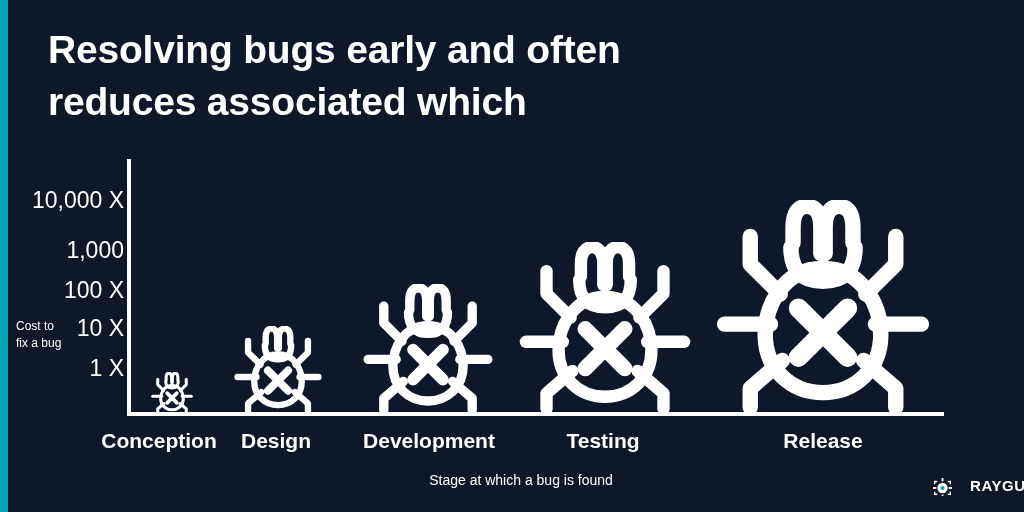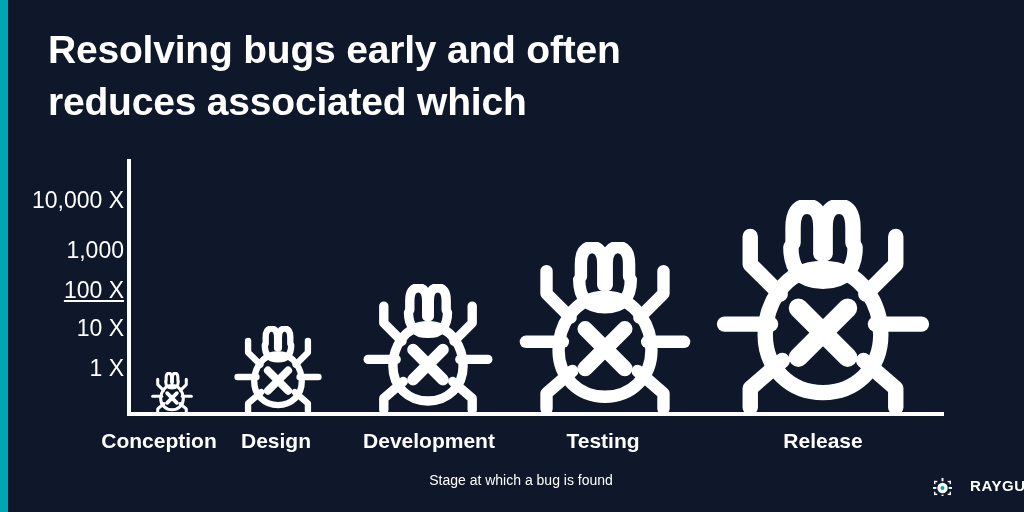--- a/index.html
+++ b/index.html
@@ -131,25 +131,29 @@
     <span class="line">Resolving bugs early and often</span>
     <span class="line">reduces associated which</span>
   </div>
 
   <div class="axis-y"></div>
   <div class="axis-x"></div>
 
   <div id="ytick-host">
       <div class="ytick" style="top: 189px;">10,000 X</div>
       <div class="ytick" style="top: 239px;">1,000</div>
-      <div class="ytick" style="top: 279px; text-decoration: underline;">100 X</div>
+      <div class="ytick" style="top: 279px;">100 X</div>
       <div class="ytick" style="top: 317px;">10 X</div>
       <div class="ytick" style="top: 357px;">1 X</div>
     </div>
 
+  <div class="axis-note">
+    <span>Cost to</span><br>
+    <span>fix a bug</span>
+  </div>
 
   <div id="bug-host">
       <div class="bug" style="width: 42px; height: 42px; left: 143px; top: 372px;">
   <svg viewBox="0 0 100 100">
     <g style="fill:none;stroke:#ffffff;stroke-linecap:round;stroke-linejoin:round;stroke-width:7.2">
 
       <path d="M30 44 L16 30 L16 17"></path>
       <path d="M70 44 L84 30 L84 17"></path>
 
       <path d="M25.5 58 L4 58"></path>

